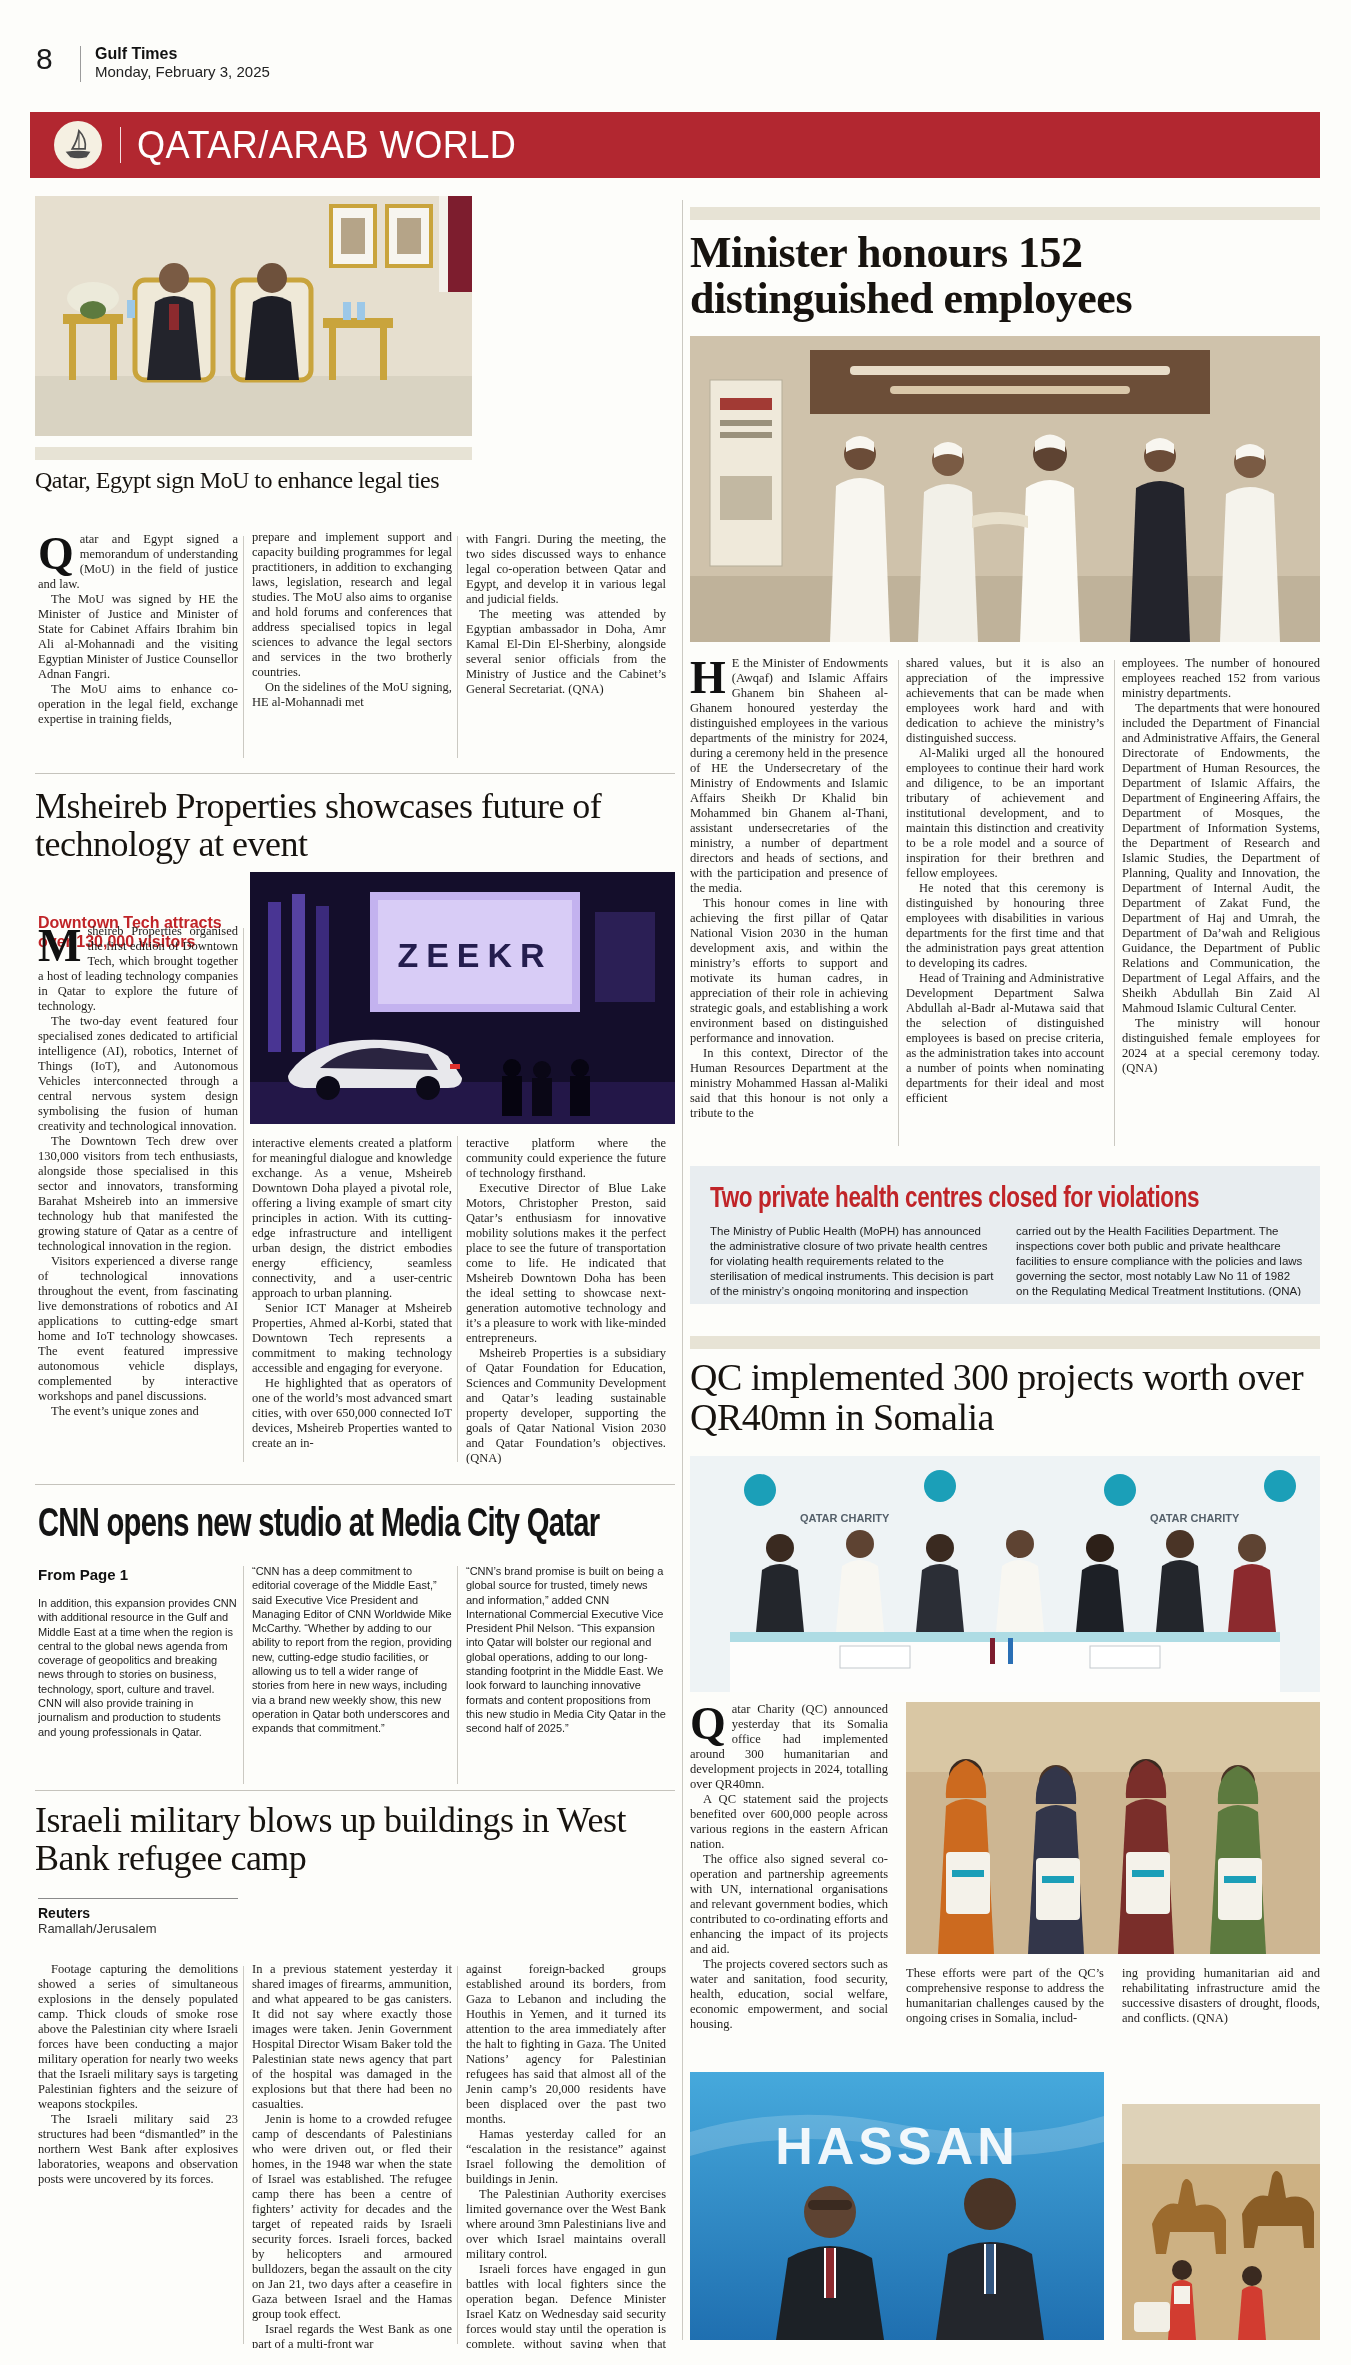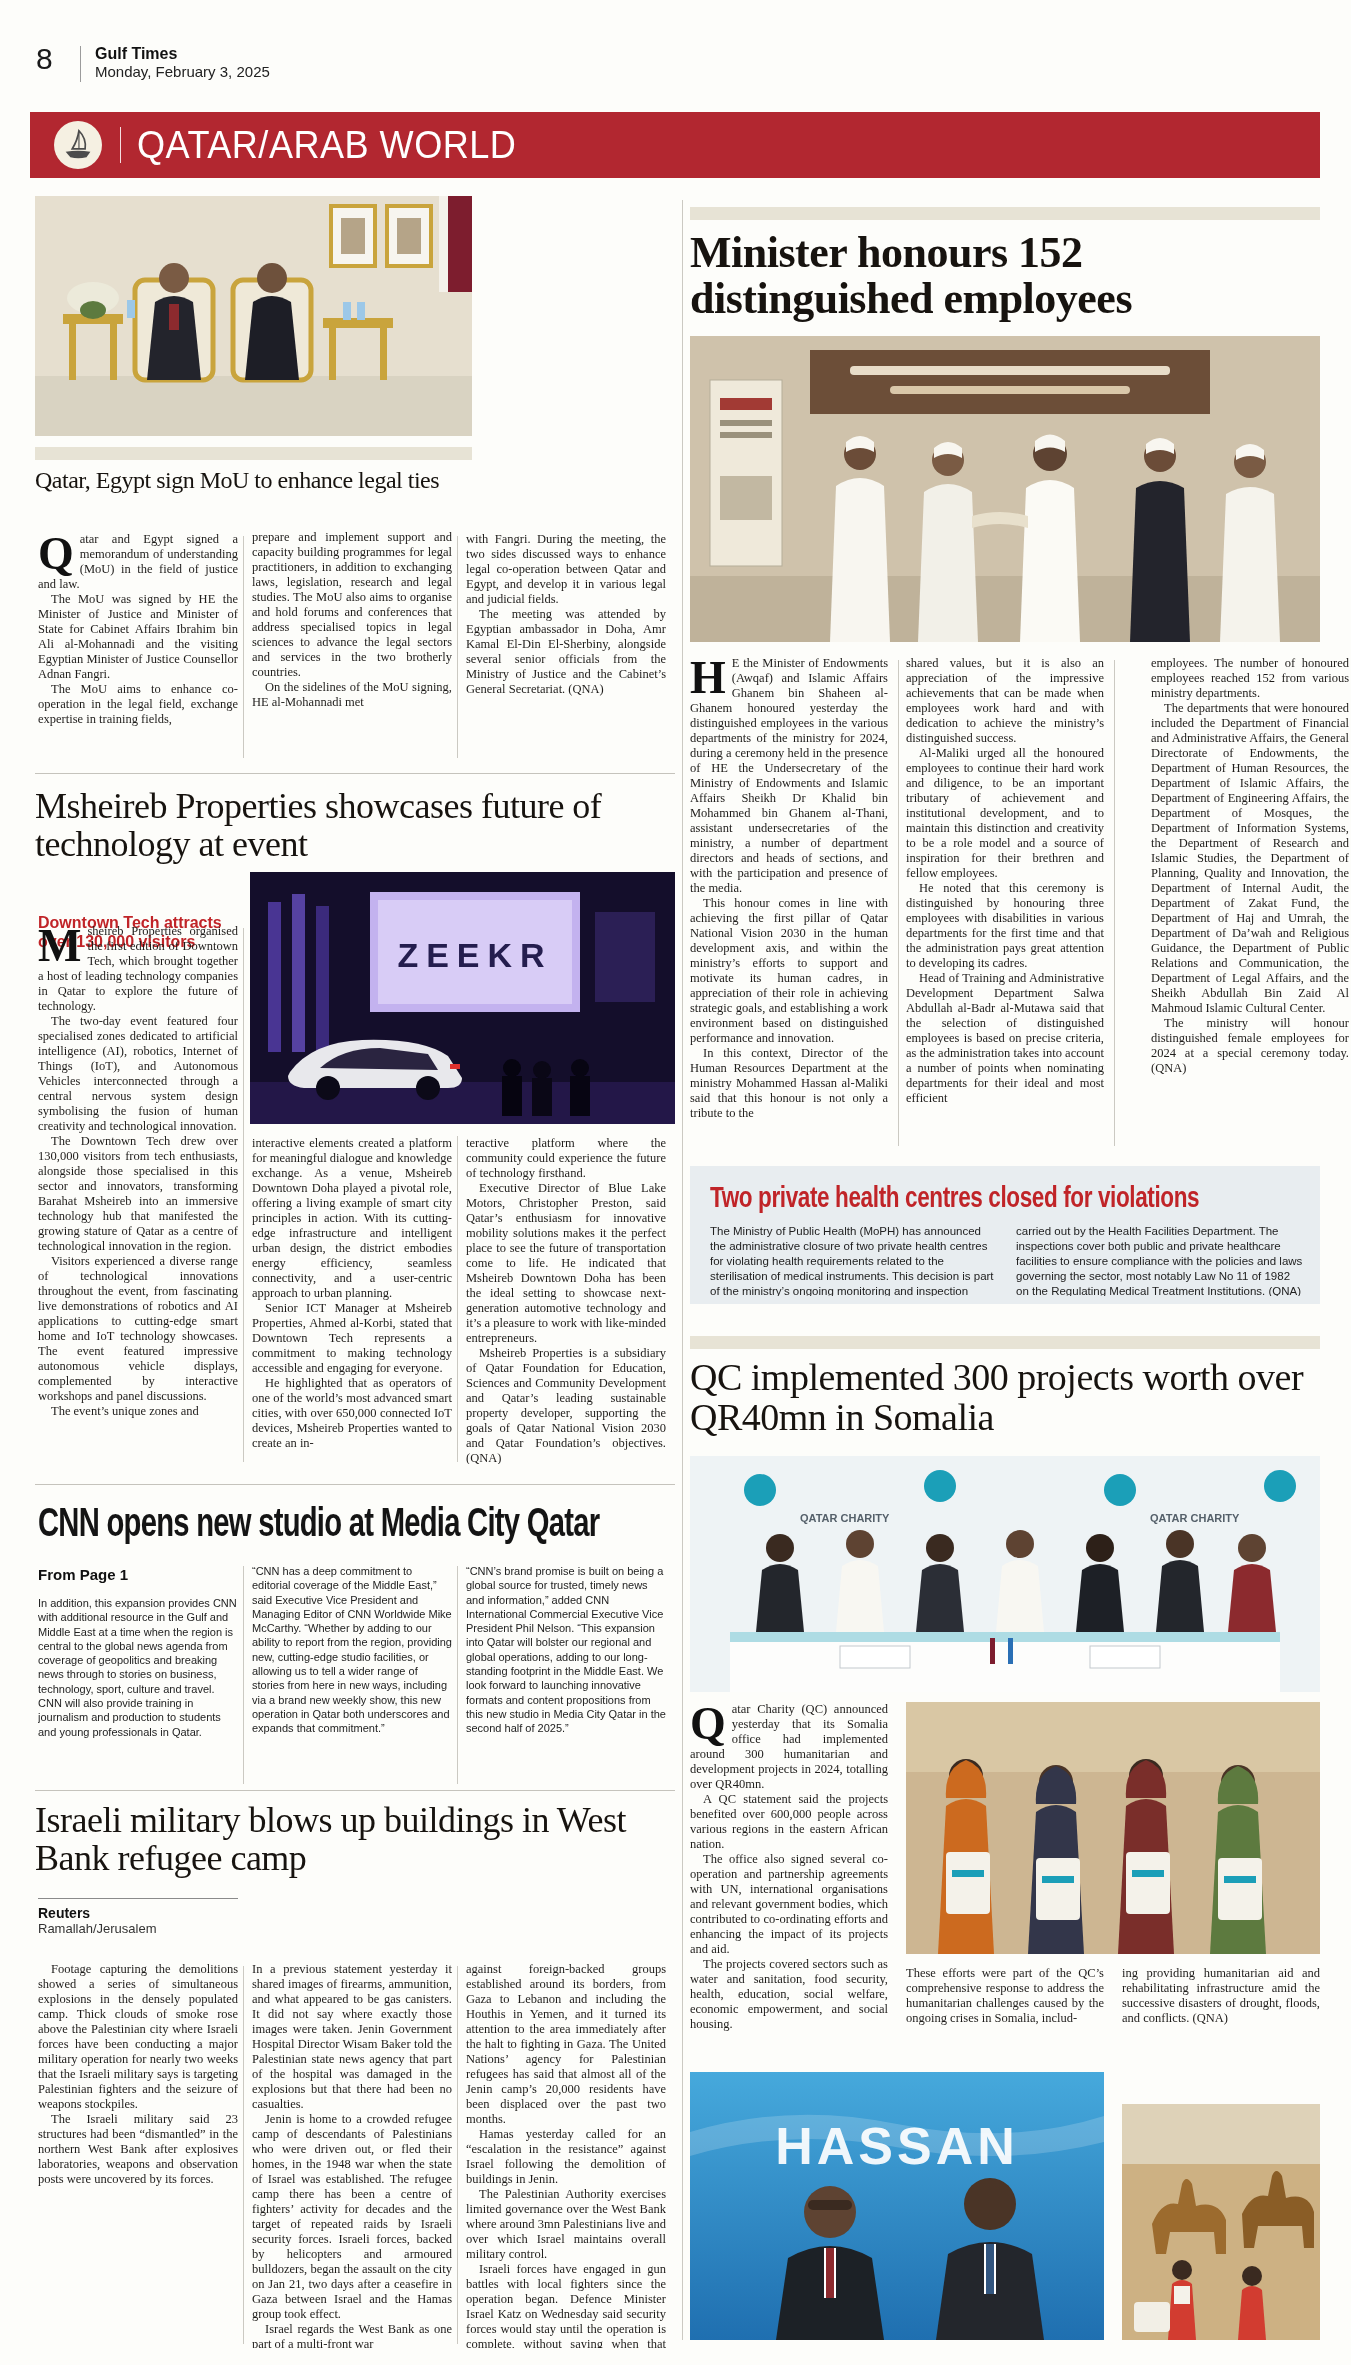--- a/index.html
+++ b/index.html
@@ -248,21 +248,21 @@
       <p class="first">HE the Minister of Endowments (Awqaf) and Islamic Affairs Ghanem bin Shaheen al-Ghanem honoured yesterday the distinguished employees in the various departments of the ministry for 2024, during a ceremony held in the presence of HE the Undersecretary of the Ministry of Endowments and Islamic Affairs Sheikh Dr Khalid bin Mohammed bin Ghanem al-Thani, assistant undersecretaries of the ministry, a number of department directors and heads of sections, and with the participation and presence of the media.</p>
       <p>This honour comes in line with achieving the first pillar of Qatar National Vision 2030 in the human development axis, and within the ministry’s efforts to support and motivate its human cadres, in appreciation of their role in achieving strategic goals, and establishing a work environment based on distinguished performance and innovation.</p>
       <p>In this context, Director of the Human Resources Department at the ministry Mohammed Hassan al-Maliki said that this honour is not only a tribute to the</p>
     </div>
   <div class="abs serifcol" style="left:906px;top:656px;width:198px;height:492px;">
       <p class="first">shared values, but it is also an appreciation of the impressive achievements that can be made when employees work hard and with dedication to achieve the ministry’s distinguished success.</p>
       <p>Al-Maliki urged all the honoured employees to continue their hard work and diligence, to be an important tributary of achievement and institutional development, and to maintain this distinction and creativity to be a role model and a source of inspiration for their brethren and fellow employees.</p>
       <p>He noted that this ceremony is distinguished by honouring three employees with disabilities in various departments for the first time and that the administration pays great attention to developing its cadres.</p>
       <p>Head of Training and Administrative Development Department Salwa Abdullah al-Badr al-Mutawa said that the selection of distinguished employees is based on precise criteria, as the administration takes into account a number of points when nominating departments for their ideal and most efficient</p>
     </div>
-  <div class="abs serifcol" style="left:1122px;top:656px;width:198px;height:492px;margin-left:29px;">
+  <div class="abs serifcol" style="left:1122px;top:656px;width:198px;height:492px;">
       <p class="first">employees. The number of honoured employees reached 152 from various ministry departments.</p>
       <p>The departments that were honoured included the Department of Financial and Administrative Affairs, the General Directorate of Endowments, the Department of Human Resources, the Department of Islamic Affairs, the Department of Engineering Affairs, the Department of Mosques, the Department of Information Systems, the Department of Research and Islamic Studies, the Department of Planning, Quality and Innovation, the Department of Internal Audit, the Department of Zakat Fund, the Department of Haj and Umrah, the Department of Da’wah and Religious Guidance, the Department of Public Relations and Communication, the Department of Legal Affairs, and the Sheikh Abdullah Bin Zaid Al Mahmoud Islamic Cultural Center.</p>
       <p>The ministry will honour distinguished female employees for 2024 at a special ceremony today. (QNA)</p>
     </div>
   <div class="abs colrule" style="left:898px;top:660px;height:486px;"></div>
   <div class="abs colrule" style="left:1114px;top:660px;height:486px;"></div>
 
   <div class="abs healthbox" style="left:690px;top:1166px;width:630px;height:138px;">
     <div class="health-hl" style="position:absolute;left:20px;top:14px;">Two private health centres closed for violations</div>
     <div class="sanscol" style="position:absolute;left:20px;top:58px;width:288px;height:72px;font-size:11.5px;">

